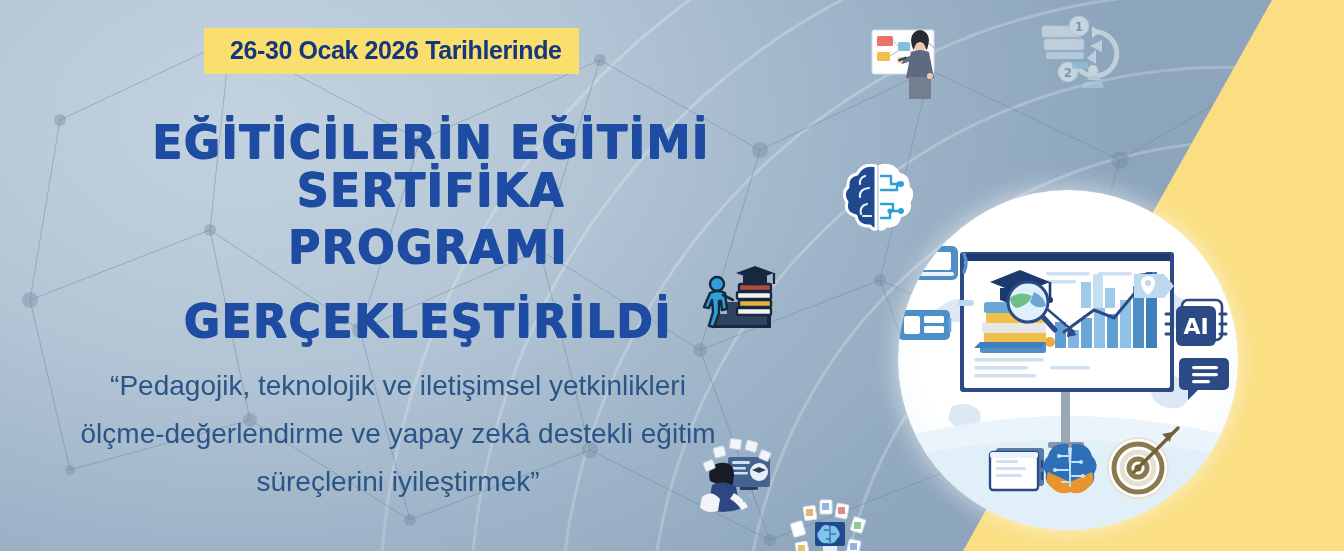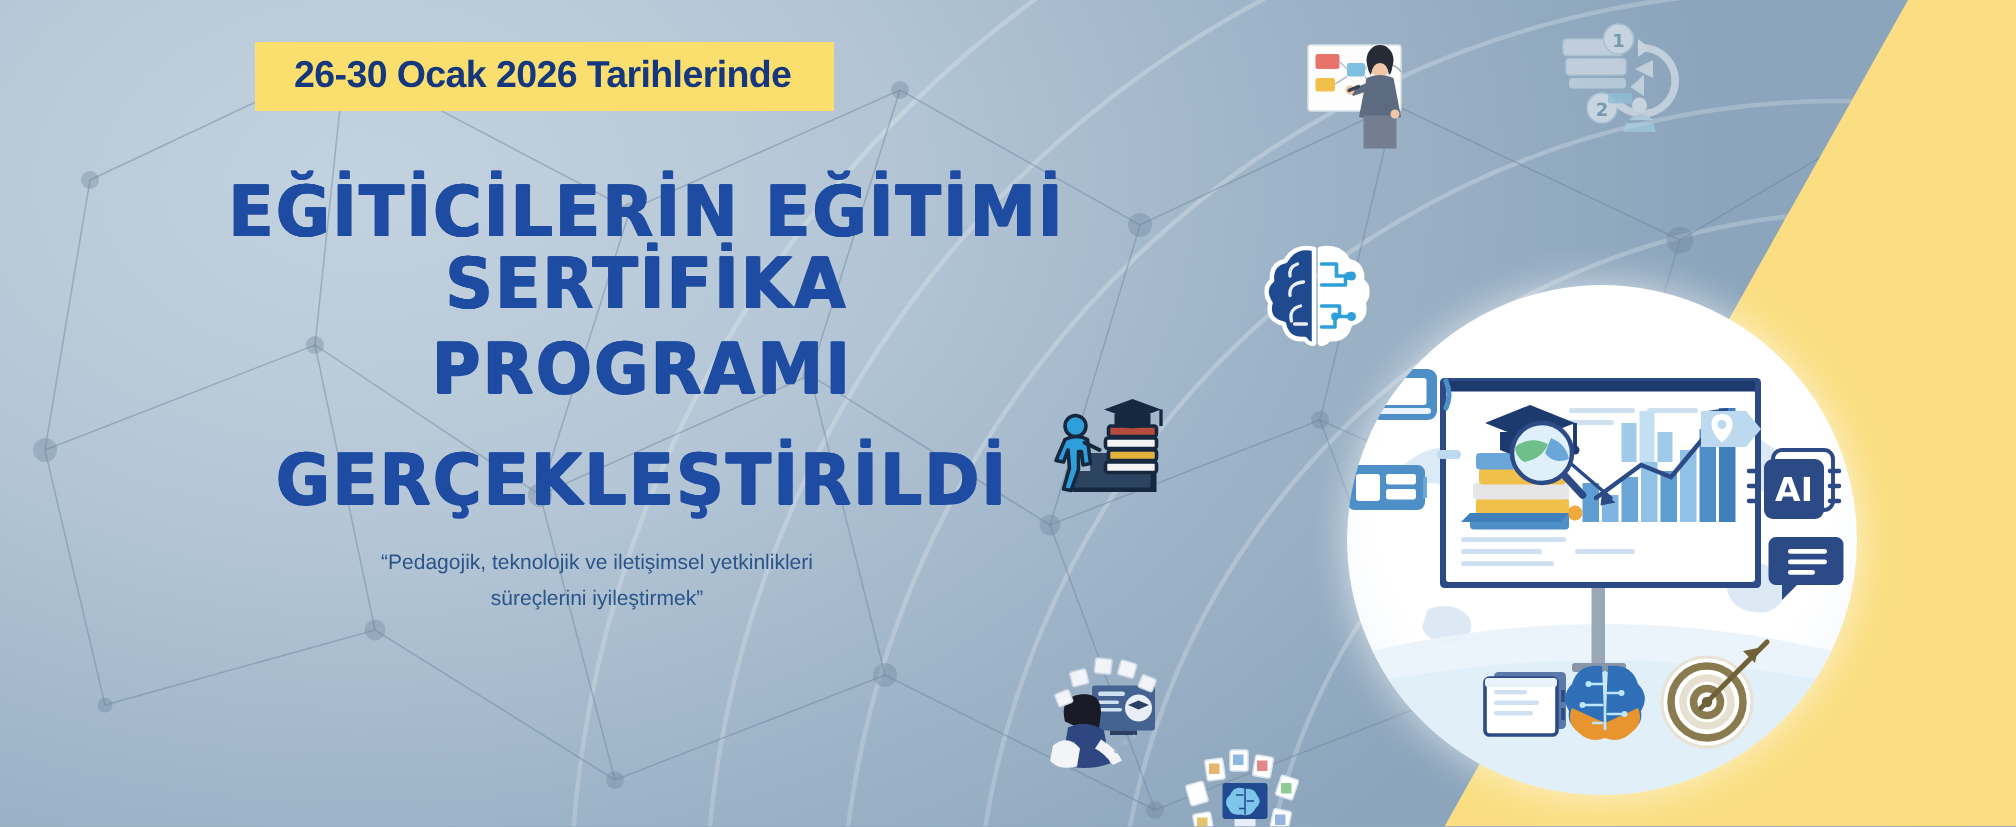--- a/index.html
+++ b/index.html
@@ -23,23 +23,23 @@
     position:absolute;left:898px;top:190px;width:340px;height:340px;text-align:right;
   }
   .circle-bg{
     position:absolute;inset:0;border-radius:50%;
     background:radial-gradient(circle at 50% 42%, #ffffff 0%, #ffffff 58%, #f4f8fc 78%, #e8f0f8 100%);
     box-shadow:0 0 26px rgba(255,255,255,.65);
   }
   .circle-inner{position:absolute;inset:0;border-radius:50%;overflow:hidden;}
   
   .date-pill{
-    position:absolute;left:170px;top:28px;
+    position:absolute;left:204px;top:28px;
     background:#FBDF6E;
-    padding:9px 28px 11px 26px;
+    padding:9px 17px 11px 26px;
     display:inline-block;
   }
   .date-pill span{
     font-family:"Liberation Sans", sans-serif;
     font-weight:bold;font-size:25px;letter-spacing:-.4px;
     color:#15377D;white-space:nowrap;
     display:block;line-height:1.05;
   }
   
   .headline{
@@ -57,21 +57,21 @@
     transform:scaleX(0.94);
   }
   .headline .l1{font-size:47px;margin-left:6px;}
   .headline .l2{font-size:47px;margin-top:9px;}
   .headline .l3{font-size:47px;margin-top:26px;}
   
   .quote{
     position:absolute;left:60px;top:362px;width:676px;
     text-align:center;
     color:#2B5488;
-    font-size:14px;
+    font-size:28px;
     line-height:1.72;
     font-family:"Liberation Sans", sans-serif;
   }
   .quote span{display:block;}
   
   .float{position:absolute;}
 </style>
 </head>
 <body>
 
@@ -139,20 +139,21 @@
   </div>
 
   <div class="headline">
     <span class="l1">EĞİTİCİLERİN EĞİTİMİ SERTİFİKA</span>
     <span class="l2">PROGRAMI</span>
     <span class="l3">GERÇEKLEŞTİRİLDİ</span>
   </div>
 
   <div class="quote">
     <span>“Pedagojik, teknolojik ve iletişimsel yetkinlikleri</span>
+    <span>ölçme-değerlendirme ve yapay zekâ destekli eğitim</span>
     <span>süreçlerini iyileştirmek”</span>
   </div>
 
   <svg class="float" style="left:868px;top:22px;" width="92" height="80" viewBox="0 0 92 80">
     <rect x="4" y="8" width="62" height="44" rx="2" fill="#fdfdfd" stroke="#d7dfe6"></rect>
     <rect x="9" y="14" width="16" height="10" rx="1.5" fill="#e8736a"></rect>
     <rect x="9" y="30" width="13" height="9" rx="1.5" fill="#f0c04a"></rect>
     <rect x="30" y="20" width="12" height="9" rx="1.5" fill="#7fc0e0"></rect>
     <rect x="46" y="14" width="14" height="10" rx="1.5" fill="#8ecf9a"></rect>
     <rect x="44" y="32" width="16" height="10" rx="1.5" fill="#b9a6d8"></rect>

